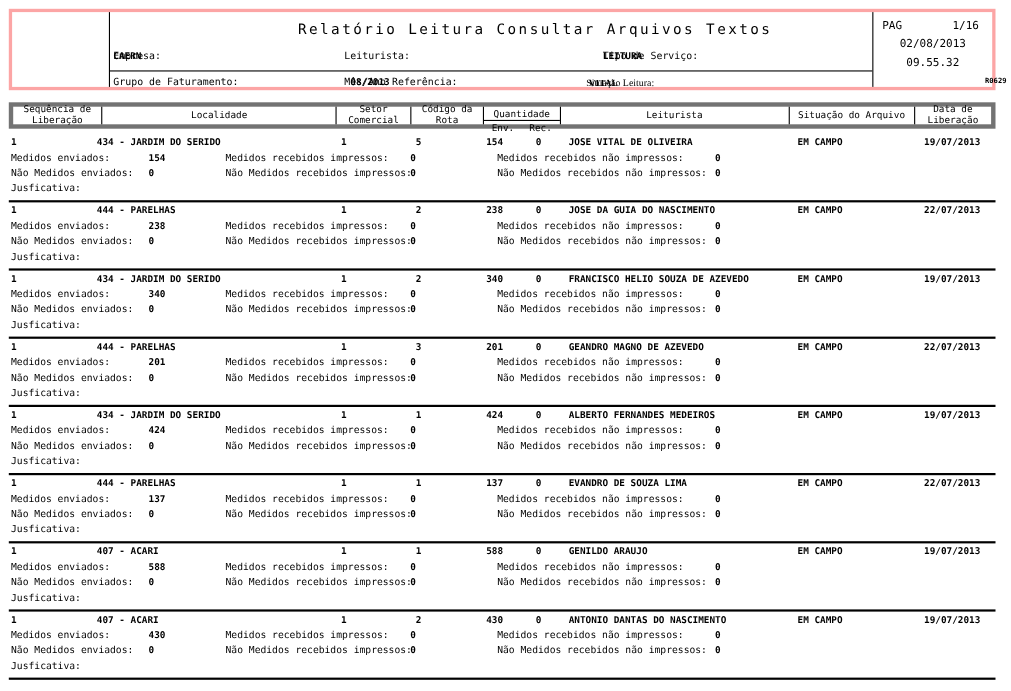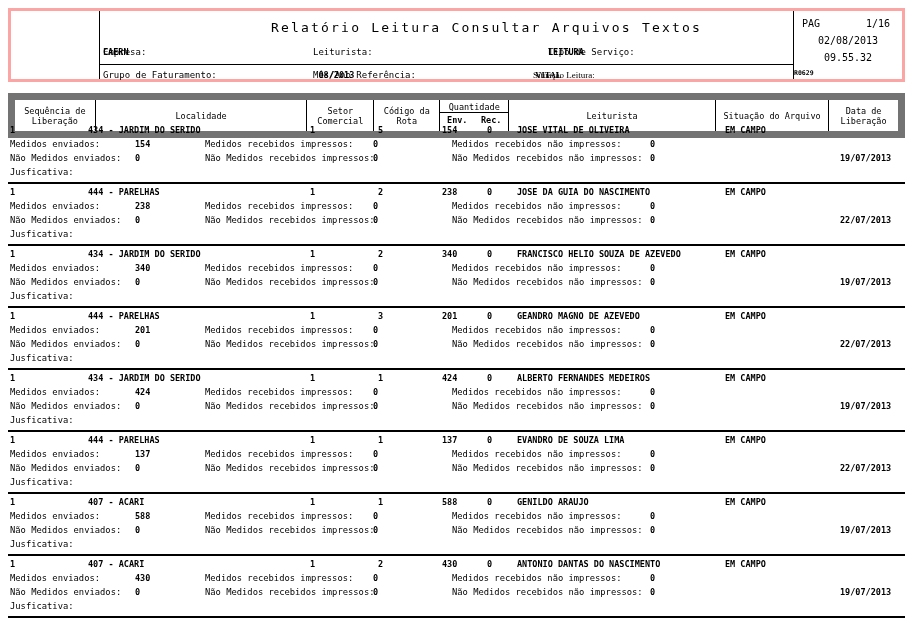--- a/index.html
+++ b/index.html
@@ -19,42 +19,42 @@
   .hlbl{font-size:9px;}
   .hline{position:absolute;left:0;right:0;top:53px;border-top:1px solid #000;}
   .h-emp{left:3px;top:36px;}   .h-lei{left:213px;top:36px;}  .h-tip{left:448px;top:36px;}
   .h-gru{left:3px;top:59px;}   .h-mes{left:213px;top:59px;}  .h-sit{left:433px;top:59px;font-family:Liberation Serif, serif;}
   .val{font-weight:bold;font-size:8.5px;}
 
   .pag-row{position:absolute;top:7px;left:8px;right:12px;display:flex;
            justify-content:space-between;font-size:10px;}
   .pag-date{position:absolute;top:24px;left:0;width:100%;text-align:center;font-size:10px;}
   .pag-time{position:absolute;top:41px;left:0;width:100%;text-align:center;font-size:10px;}
-  .pag-code{position:absolute;top:58px;left:0;width:100%;text-align:left;
+  .pag-code{position:absolute;top:58px;left:13px;width:100%;text-align:right;
             font-size:6.5px;font-weight:bold;}
 
   
-  .thead{position:absolute;left:8px;top:93px;width:897px;height:45px;
-         border:7px solid #737373;box-sizing:border-box;display:flex;font-size:8.5px;}
+  .thead{position:absolute;left:8px;top:93px;width:897px;height:24px;
+         border:4px solid #737373;box-sizing:border-box;display:flex;font-size:8.5px;}
   .th{border-right:1px solid #000;box-sizing:border-box;display:flex;flex-direction:column;
       align-items:center;justify-content:center;text-align:center;line-height:10px;}
   .w-seq{width:82px;} .w-loc{width:215px;} .w-setor{width:68px;} .w-rota{width:67px;}
   .w-quant{width:70px;justify-content:flex-start;}
   .w-leit{width:210px;} .w-sit{width:115px;} .w-data{width:70px;border-right:none;}
   .quant-top{width:100%;border-bottom:1px solid #000;padding:2px 0 0 0;box-sizing:border-box;}
-  .quant-sub{width:100%;display:flex;justify-content:space-around;padding-top:2px;font-weight:bold;}
+  .quant-sub{width:100%;display:flex;justify-content:space-around;padding-top:2px;}
 
   
   .tbody{position:absolute;left:8px;top:122px;width:897px;}
   .block{position:relative;height:60px;border-bottom:2px solid #000;}
   .block span{position:absolute;white-space:nowrap;}
   .lbl{font-size:8.8px;}
   .b-seq{left:2px;top:3px;}   .b-loc{left:80px;top:3px;}  .b-setor{left:302px;top:3px;}
   .b-rota{left:370px;top:3px;}.b-env{left:434px;top:3px;} .b-rec{left:479px;top:3px;}
-  .b-leit{left:509px;top:3px;}.b-sit{left:717px;top:3px;} .b-data{left:832px;top:3px;margin-top:28px;}
+  .b-leit{left:509px;top:3px;}.b-sit{left:717px;top:3px;} .b-data{left:832px;top:3px;}
   .d1{top:17px;} .d2{top:31px;}
   .la{left:2px;} .va{left:127px;} .lb{left:197px;} .vb{left:365px;}
   .lc{left:444px;} .vc{left:642px;}
   .b-just{left:2px;top:45px;}
 </style>
 </head>
 <body>
 
 <div class="page">
 

